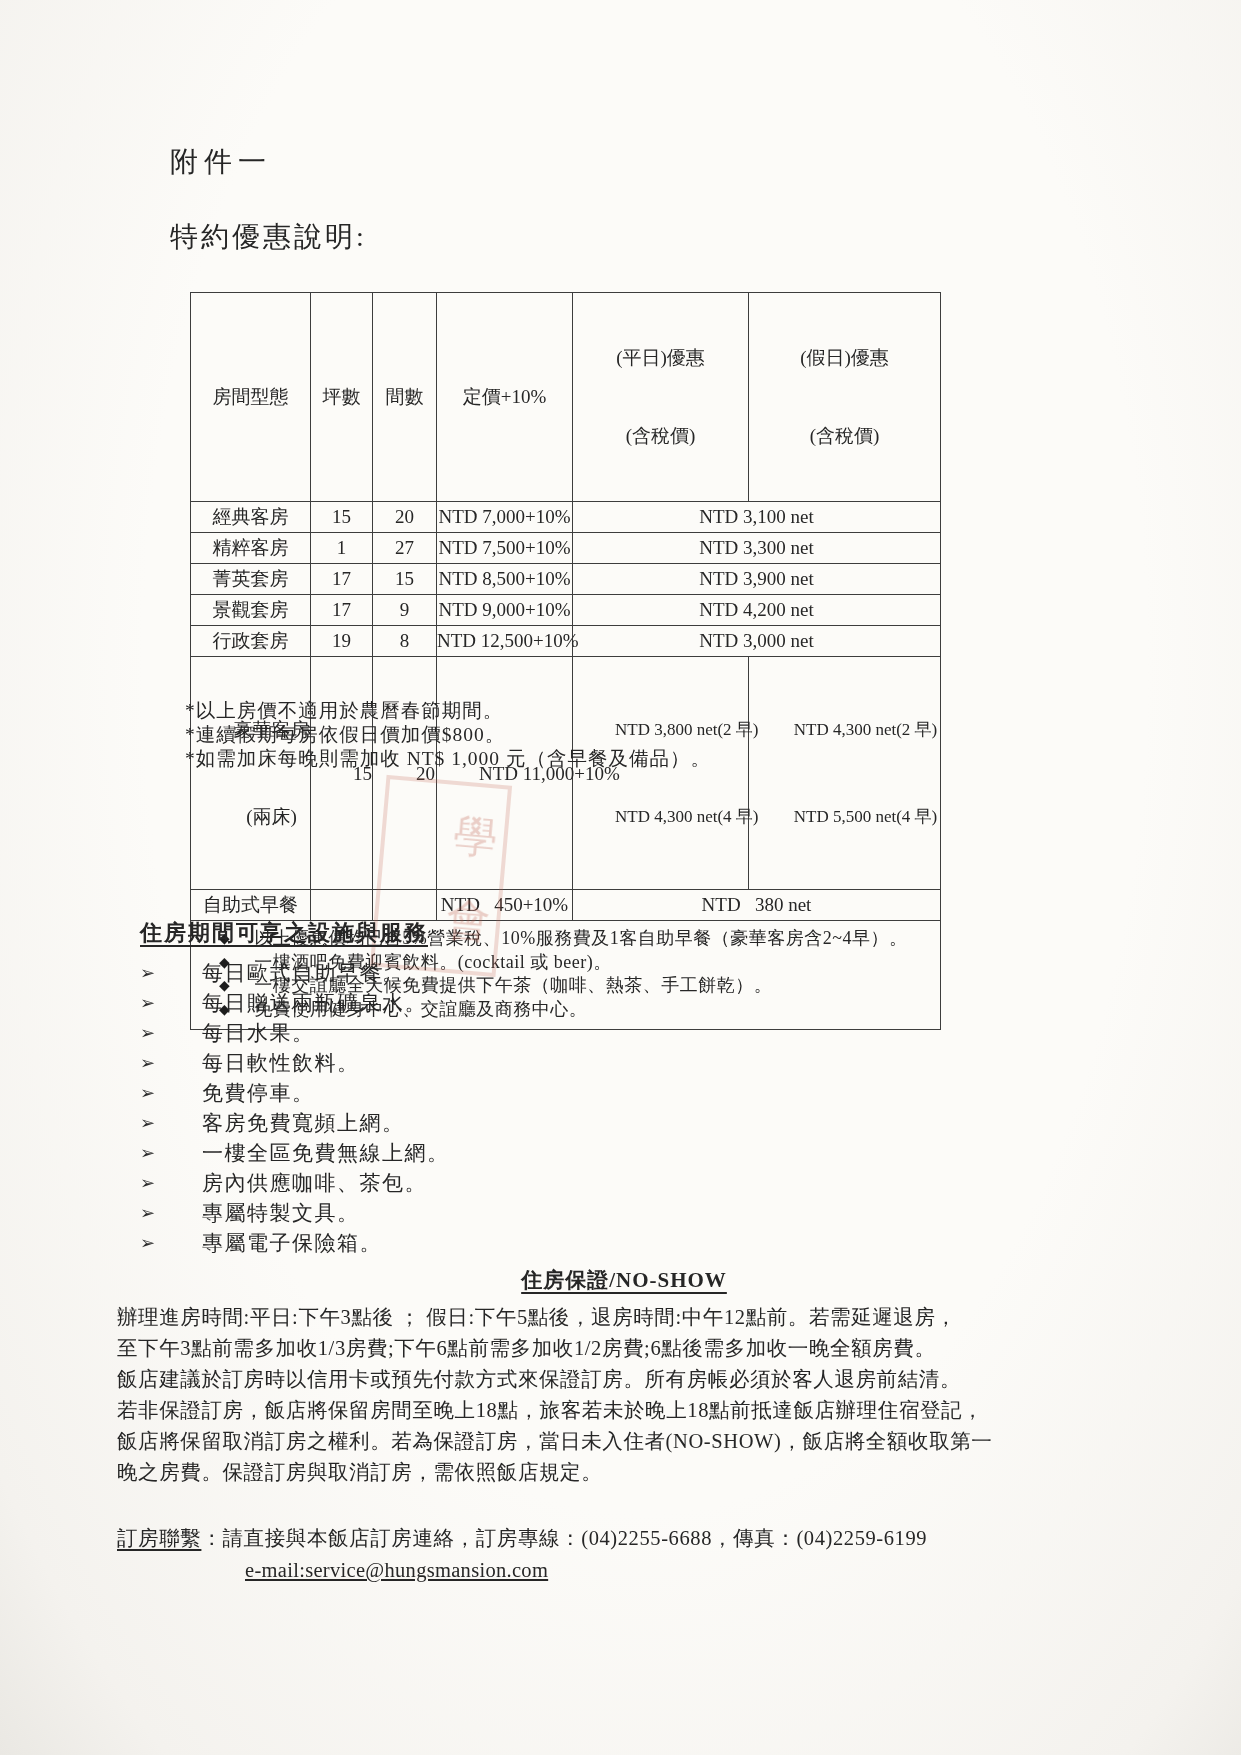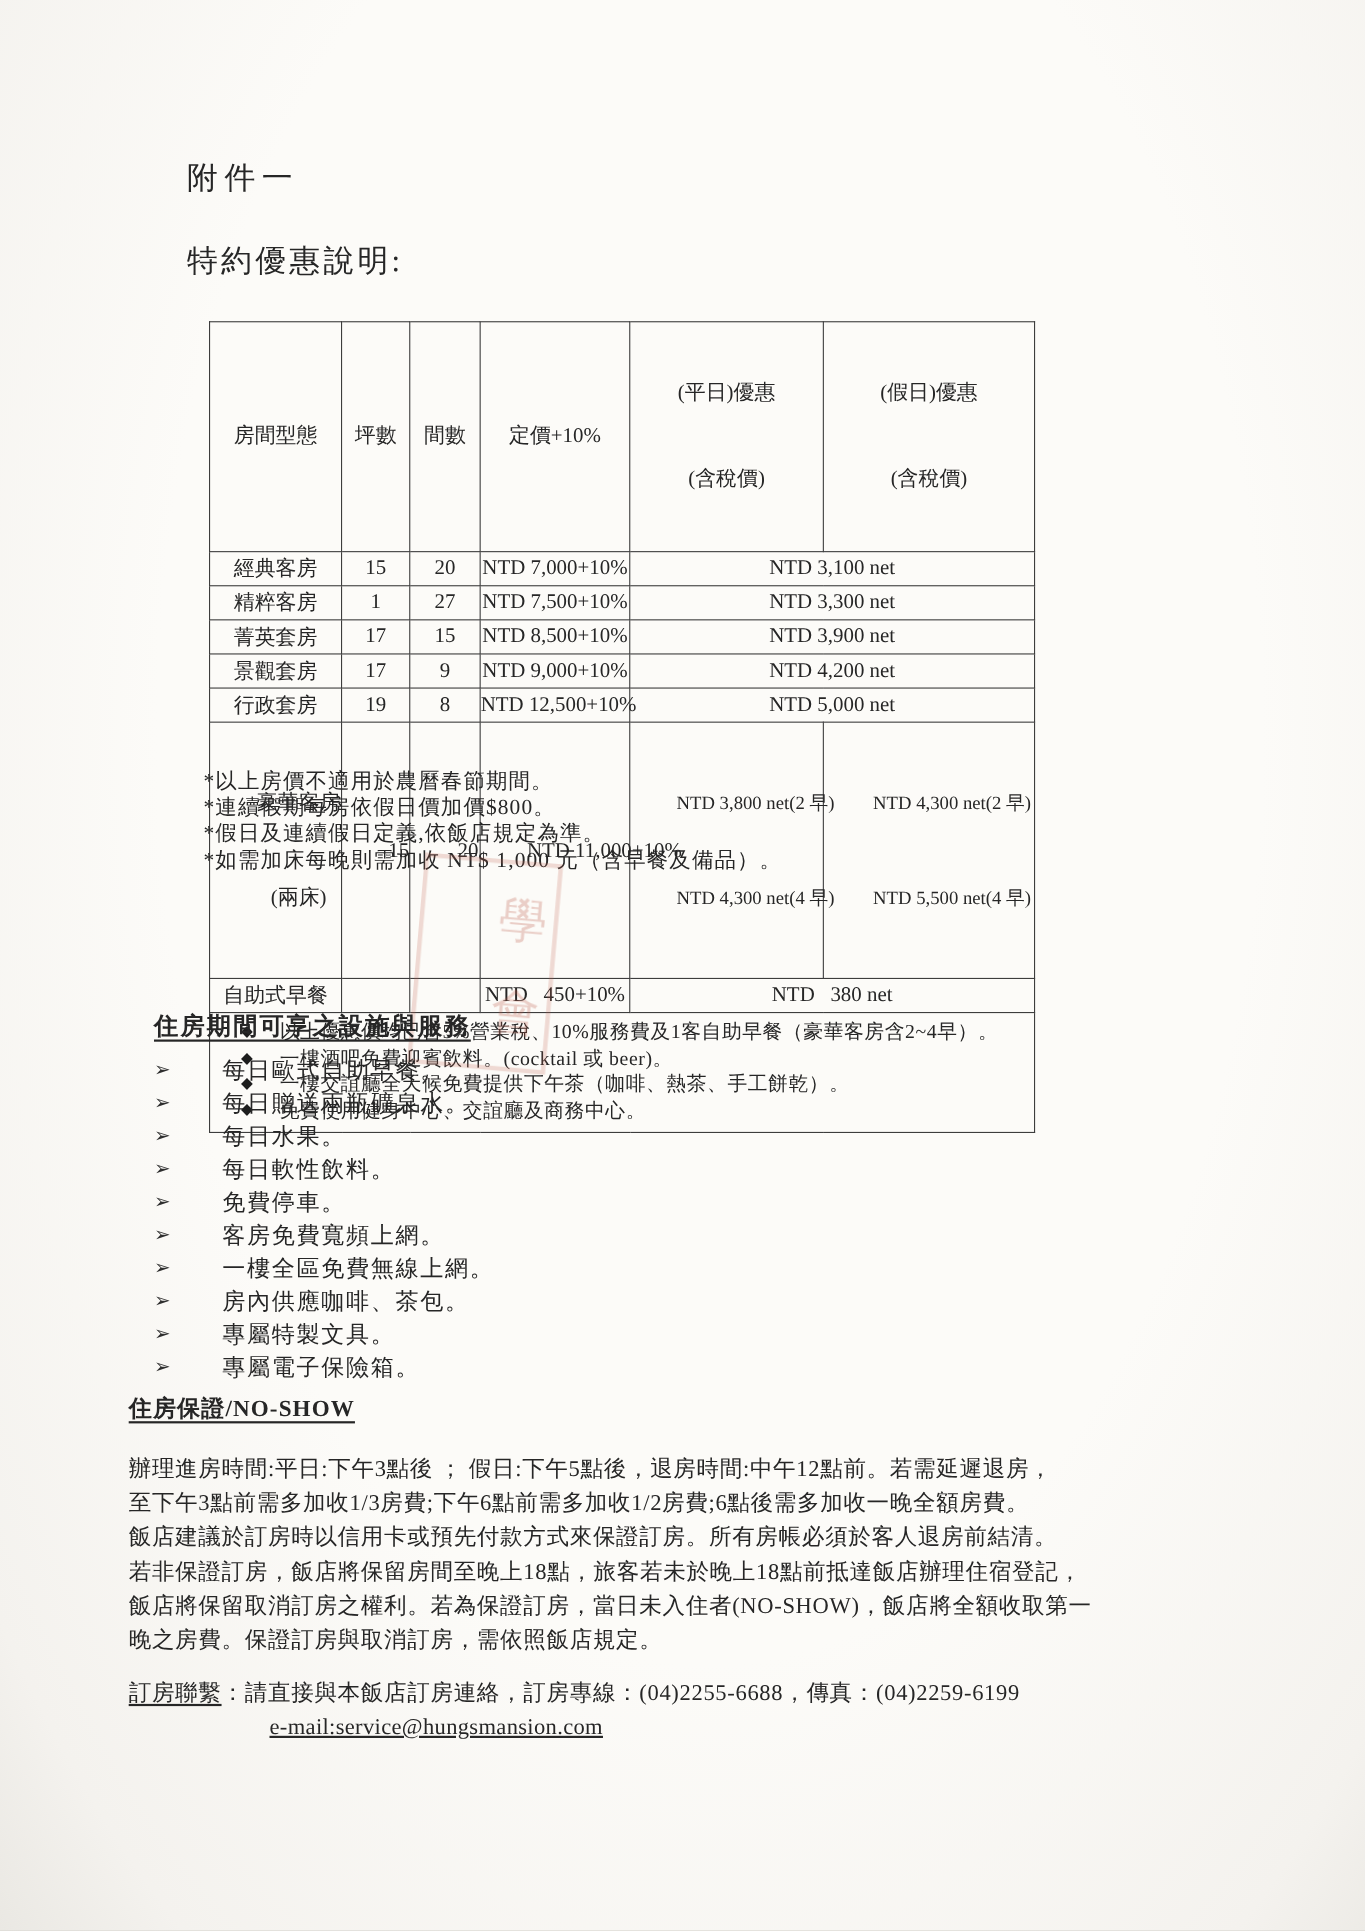--- a/index.html
+++ b/index.html
@@ -102,21 +102,22 @@
     font-family: "DejaVu Sans", sans-serif;
     font-size: 18px; width: 62px; color: #2e2e2e;
     letter-spacing: 0;
   }
 
   
   .policy { position: absolute; left: 117px; top: 1266px; width: 1014px; }
   .policy-heading {
     font-size: 21px; font-weight: bold; letter-spacing: 1px;
     text-decoration: underline; text-underline-offset: 5px;
-    margin-bottom: 27px;
+    margin-bottom: 8px;
+    text-align: center;
   }
   .policy-text {
     font-size: 20.5px; line-height: 31px; letter-spacing: 0.6px;
     white-space: pre-wrap;
     text-align: justify;
   }
 
   
   .contact { position: absolute; left: 117px; top: 1524px; font-size: 20.5px; letter-spacing: 0.6px; }
   .contact-label { text-decoration: underline; text-underline-offset: 4px; }
@@ -182,21 +183,21 @@
         <td>17</td>
         <td>9</td>
         <td>NTD 9,000+10%</td>
         <td colspan="2">NTD 4,200 net</td>
       </tr>
       <tr>
         <td>行政套房</td>
         <td>19</td>
         <td>8</td>
         <td>NTD 12,500+10%</td>
-        <td colspan="2">NTD 5,000 net</td>
+        <td colspan="2">NTD 3,000 net</td>
       </tr>
       <tr class="row-deluxe">
         <td>
           <div>豪華客房</div>
           <div>(兩床)</div>
         </td>
         <td>15</td>
         <td>20</td>
         <td>NTD 11,000+10%</td>
         <td class="deluxe-promo">
@@ -234,21 +235,20 @@
             <span>免費使用健身中心、交誼廳及商務中心。</span>
           </div>
         </td>
       </tr>
     </tbody>
   </table>
 
   <div class="star-notes">
     <div>*以上房價不適用於農曆春節期間。</div>
     <div>*連續假期每房依假日價加價$800。</div>
-    <div>*假日及連續假日定義,依飯店規定為準。</div>
     <div>*如需加床每晚則需加收 NT$ 1,000 元（含早餐及備品）。</div>
   </div>
 
   <div class="stamp">
     <span>學</span>
     <span>會</span>
   </div>
 
   <div class="facilities">
     <div class="facilities-heading">住房期間可享之設施與服務</div>

